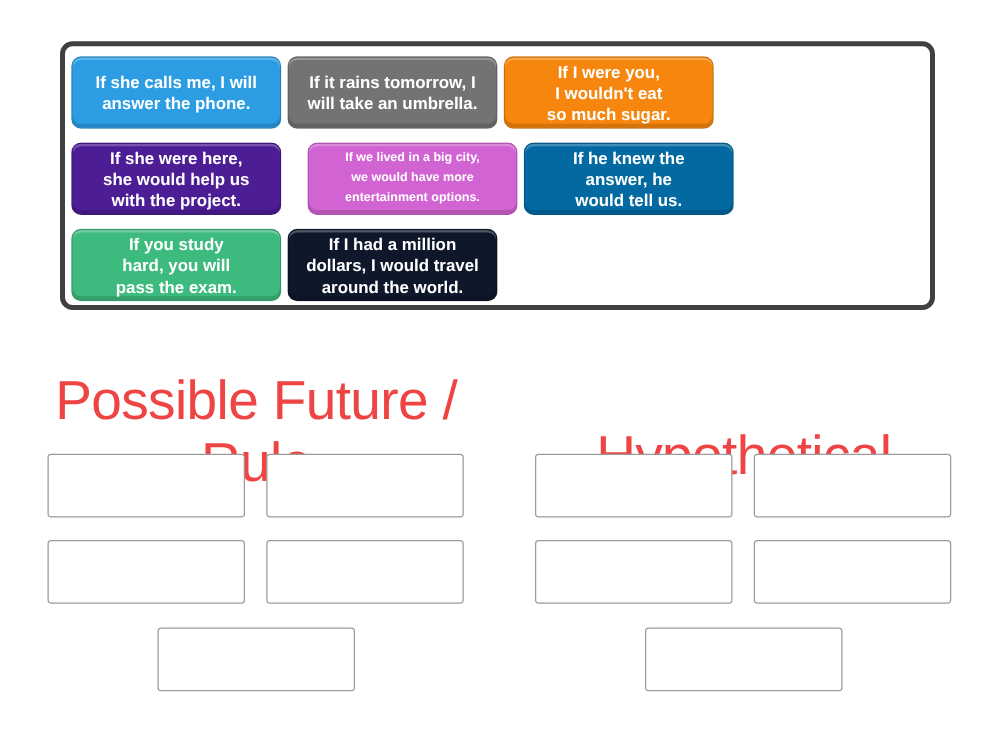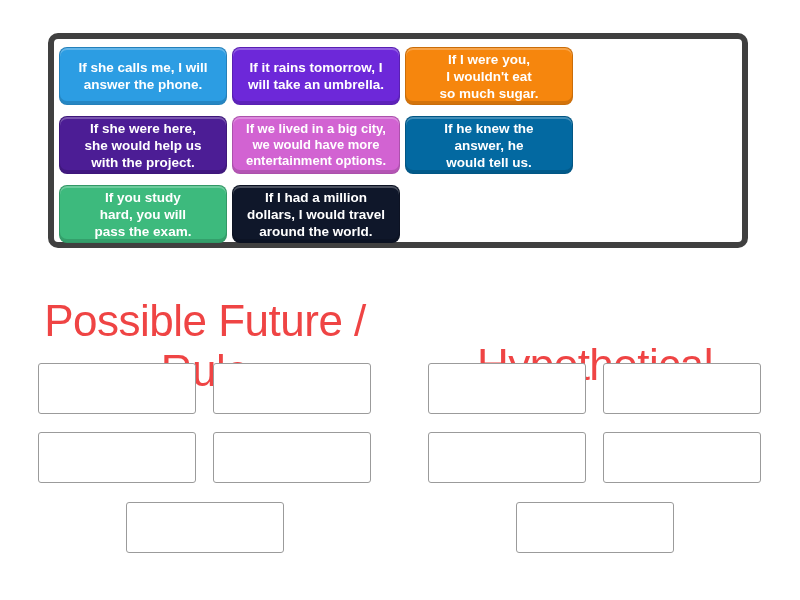--- a/index.html
+++ b/index.html
@@ -4,34 +4,34 @@
 <style>
   html,body{margin:0;padding:0;}
   body{
     width:800px;height:600px;background:#ffffff;
     font-family:"Liberation Sans", sans-serif;
     position:relative;overflow:hidden;
   }
   
   .pool{
     position:absolute;left:48px;top:33px;width:700px;height:215px;
-    box-sizing:border-box;border:6px solid #404040;border-radius:10px;
+    box-sizing:border-box;border:4px solid #404040;border-radius:10px;
     background:#ffffff;
     display:flex;flex-wrap:wrap;align-content:flex-start;
     padding:8px 5px;column-gap:5px;row-gap:11px;
   }
   .tile{
     width:168px;height:58px;box-sizing:border-box;
     border-radius:8px;border:1px solid rgba(0,0,0,0.18);
     box-shadow:inset 0 2px 0 rgba(255,255,255,0.25), inset 0 -3px 0 rgba(0,0,0,0.14);
     color:#ffffff;font-weight:700;font-size:13.5px;line-height:17px;
     display:flex;align-items:center;justify-content:center;text-align:center;
     white-space:pre-line;overflow:hidden;cursor:grab;
   }
-  .tile:nth-child(5){font-size:13px;line-height:16px;}
+  .tile:nth-child(5){font-size:10px;line-height:16px;margin-left:16px;}
   .tile:nth-child(9){font-size:12.5px;}
   .tile:nth-child(10){font-size:12.5px;}
   
   .group-header{
     position:absolute;top:296px;height:44px;
     font-size:44px;color:#ef4444;text-align:center;
     letter-spacing:-0.5px;
   }
   .group-header.left{left:10px;width:390px;}
   .group-header.right{left:400px;width:390px;margin-top:44px;}
@@ -48,21 +48,21 @@
   }
   .slot-zone .slot:nth-child(1),.slot-zone .slot:nth-child(2){margin-bottom:18px;}
   .slot-zone .slot:nth-child(3),.slot-zone .slot:nth-child(4){margin-bottom:19px;}
 </style>
 </head>
 <body>
 
 <div class="pool">
   <div class="tile" style="background-color: rgb(44, 157, 227);">If she calls me, I will
 answer the phone.</div>
-  <div class="tile" style="background-color: #6d28d9;">If it rains tomorrow, I
+  <div class="tile" style="background-color: #737373;">If it rains tomorrow, I
 will take an umbrella.</div>
   <div class="tile" style="background-color: rgb(246, 134, 13);">If I were you,
 I wouldn't eat
 so much sugar.</div>
   <div class="tile" style="background-color: #4c1d95;">If she were here,
 she would help us
 with the project.</div>
   <div class="tile" style="background-color: rgb(210, 99, 210);">If we lived in a big city,
 we would have more
 entertainment options.</div>

